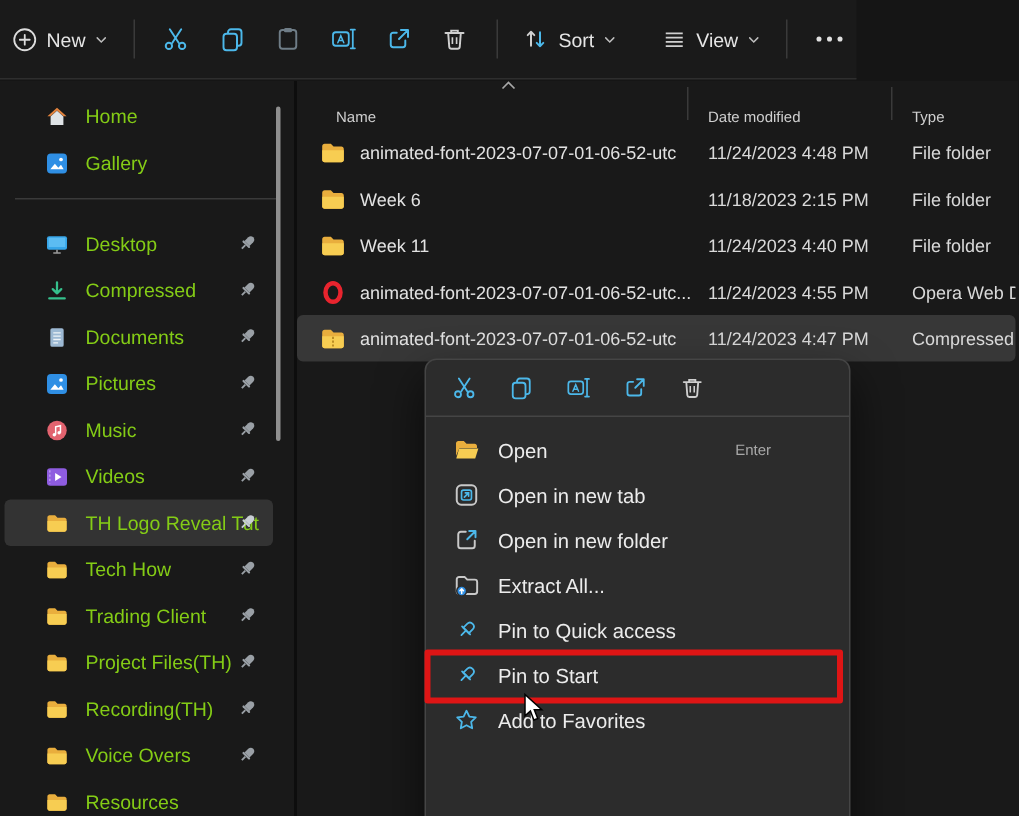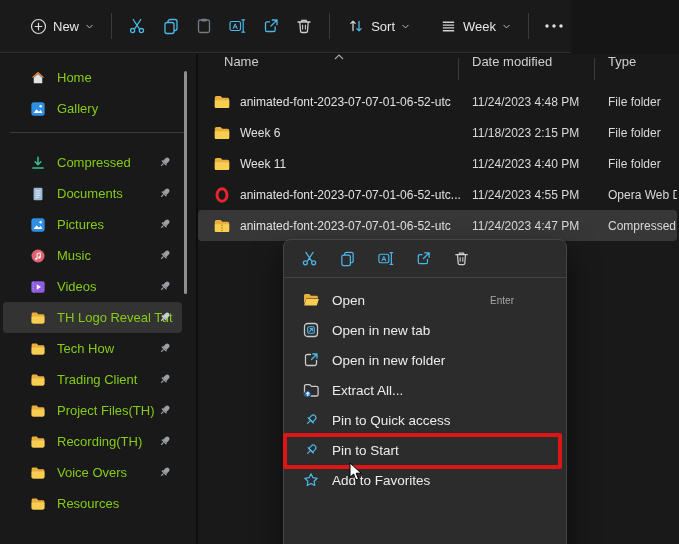--- a/index.html
+++ b/index.html
@@ -7,38 +7,38 @@
     width:679px;height:544px;position:relative;overflow:hidden;
     background:#151515;color:#e8e8e8;
     font-family:"Liberation Sans", sans-serif;
     -webkit-font-smoothing:antialiased;
   }
   svg{display:block}
   
   .toolbar{
     position:absolute;left:0;top:0;width:571px;height:53px;
     background:#1a1a1a;border-bottom:1px solid #2e2e2e;
-    display:flex;align-items:center;padding-left:22px;box-sizing:border-box;
+    display:flex;align-items:center;padding-left:0;box-sizing:border-box;
   }
   .tbtn{display:flex;align-items:center;gap:6px;height:36px;padding:0 8px;border-radius:4px;font-size:13px;color:#e6e6e6;cursor:default}
   .tsep{width:1px;height:26px;background:#3a3a3a;margin:0 9px}
   .tib{width:45px;height:36px;display:flex;align-items:center;justify-content:center;border-radius:4px}
   .more{letter-spacing:1px}
   
   .sidebar{position:absolute;left:0;top:54px;width:196px;bottom:0;background:#191919;padding-top:8px;box-sizing:border-box}
   .si{height:31px;display:flex;align-items:center;padding-left:27px;margin:0 14px 0 3px;border-radius:4px;position:relative;font-size:13px;color:#84cc16}
   .si .si-ic{width:16px;height:16px;margin-right:11px;flex:0 0 auto}
   .si.selected{background:#333333}
   .si .pin{position:absolute;right:10px;top:8px;width:14px;height:14px}
   .side-sep{height:1px;background:#3a3a3a;margin:8px 10px 14px 10px}
   .side-scroll{position:absolute;left:184px;top:17px;width:3px;height:223px;background:#8f8f8f;border-radius:2px}
   .pane-div{position:absolute;left:196px;top:54px;width:2px;bottom:0;background:#0d0d0d}
   
   .filelist{position:absolute;left:198px;top:54px;right:0;bottom:0;background:#191919}
-  .fl-header{position:relative;height:30px;display:flex;align-items:flex-start;font-size:13px;color:#cfcfcf}
+  .fl-header{position:relative;height:30px;display:flex;align-items:flex-end;font-size:10px;color:#cfcfcf}
   .col-name{width:267px;padding-left:26px;box-sizing:border-box}
   .col-date{width:136px;padding-left:7px;box-sizing:border-box}
   .col-type{flex:1;padding-left:7px}
   .hdr-div{position:absolute;top:4px;width:1px;height:22px;background:#3a3a3a}
   .sort-caret{position:absolute;left:136px;top:0px}
   .rows{position:absolute;left:0;right:0;top:32px}
   .frow{height:31px;display:flex;align-items:center;border-radius:4px;margin-right:2px;font-size:12px;color:#e2e2e2}
   .frow.selected{background:#373737}
   .f-ic{width:20px;margin-left:14px;flex:0 0 auto;display:flex;justify-content:center}
   .f-name{width:225px;margin-left:8px;white-space:nowrap;overflow:hidden}
@@ -147,21 +147,21 @@
           <path d="M2 3.6 5 6.6l3-3" fill="none" stroke="#bdbdbd" stroke-width="1.1" stroke-linecap="round"></path>
         </svg>
       </span>
   </div>
   <div class="tbtn" style="margin-left:14px">
     <span>
         <svg width="17" height="17" viewBox="0 0 18 18">
           <path d="M3 4.5h12M3 7.5h12M3 10.5h12M3 13.5h12" stroke="#d0d0d0" stroke-width="1.4"></path>
         </svg>
       </span>
-    <span>Week</span>
+    <span>View</span>
     <span>
         <svg width="9" height="9" viewBox="0 0 10 10">
           <path d="M2 3.6 5 6.6l3-3" fill="none" stroke="#bdbdbd" stroke-width="1.1" stroke-linecap="round"></path>
         </svg>
       </span>
   </div>
   <div class="tsep"></div>
   <div class="tib more">
     <span>
         <svg width="20" height="6" viewBox="0 0 20 6">
@@ -188,20 +188,39 @@
         <svg width="16" height="16" viewBox="0 0 18 18">
           <rect x="1.5" y="1.5" width="15" height="15" rx="3" fill="#2f8fe4"></rect>
           <path d="M4 13.4l3.4-4.2 2.6 2.9 2-2.2 2 3.5z" fill="#fff"></path>
           <circle cx="12" cy="6" r="1.4" fill="#fff"></circle>
         </svg>
       </span>
     <span>Gallery</span>
   </div>
   <div class="side-sep"></div>
 
+  <div class="si">
+    <span class="si-ic">
+        <svg width="16" height="16" viewBox="0 0 18 18">
+          <rect x="1.5" y="2.8" width="15" height="10.2" rx="1.6" fill="#36a5e8"></rect>
+          <path d="M2.8 4h12.4v6.8H2.8z" fill="#5cbcf2"></path>
+          <path d="M9 13v2.2M6.2 15.4h5.6" stroke="#9a9a9a" stroke-width="1.2"></path>
+        </svg>
+      </span>
+    <span>Desktop</span>
+    <span class="pin">
+        <svg width="14" height="14" viewBox="0 0 16 16">
+          <g transform="rotate(45 8 8)" fill="#9aa0a6">
+            <path d="M8 1.8c-1.5 0-2.7 1.2-2.7 2.7v4h5.4v-4C10.7 3 9.5 1.8 8 1.8z"></path>
+            <rect x="4.2" y="8.5" width="7.6" height="1.6" rx=".8"></rect>
+            <path d="M7.3 10.3h1.4v3.8H7.3z"></path>
+          </g>
+        </svg>
+      </span>
+  </div>
   <div class="si">
     <span class="si-ic">
         <svg width="16" height="16" viewBox="0 0 18 18">
           <path d="M9 2.5v8.3M9 10.8 5.8 7.6M9 10.8l3.2-3.2" stroke="#35c08c" stroke-width="1.7" fill="none" stroke-linecap="round" stroke-linejoin="round"></path>
           <path d="M3.2 14.6h11.6" stroke="#35c08c" stroke-width="1.7" stroke-linecap="round"></path>
         </svg>
       </span>
     <span>Compressed</span>
     <span class="pin">
         <svg width="14" height="14" viewBox="0 0 16 16">

